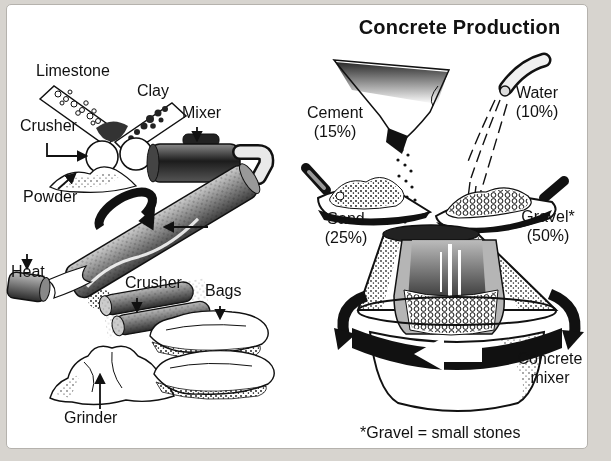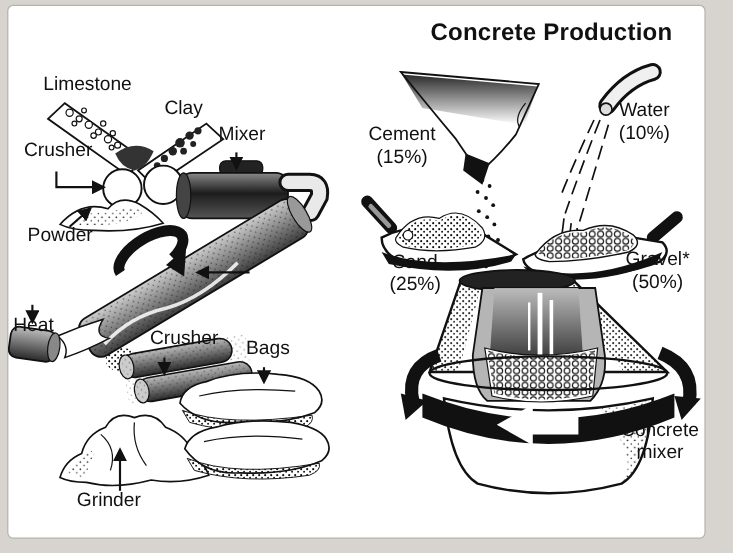--- a/index.html
+++ b/index.html
@@ -285,13 +285,14 @@
   <div class="lbl" style="left:11px;top:231px;margin-top:32px;">Heat</div>
   <div class="lbl" style="left:125px;top:274px;">Crusher</div>
   <div class="lbl" style="left:205px;top:282px;">Bags</div>
   <div class="lbl" style="left:64px;top:409px;">Grinder</div>
 
   <div class="lbl wrap" style="left:300px;top:104px;width:70px;">Cement (15%)</div>
   <div class="lbl wrap" style="left:506px;top:84px;width:62px;">Water (10%)</div>
   <div class="lbl wrap" style="left:314px;top:210px;width:64px;">Sand (25%)</div>
   <div class="lbl wrap" style="left:514px;top:208px;width:68px;">Gravel* (50%)</div>
   <div class="lbl wrap" style="left:512px;top:350px;width:76px;">Concrete mixer</div>
+  <div class="lbl" style="left:360px;top:424px;">*Gravel = small stones</div>
 </div>
 
 </body></html>

